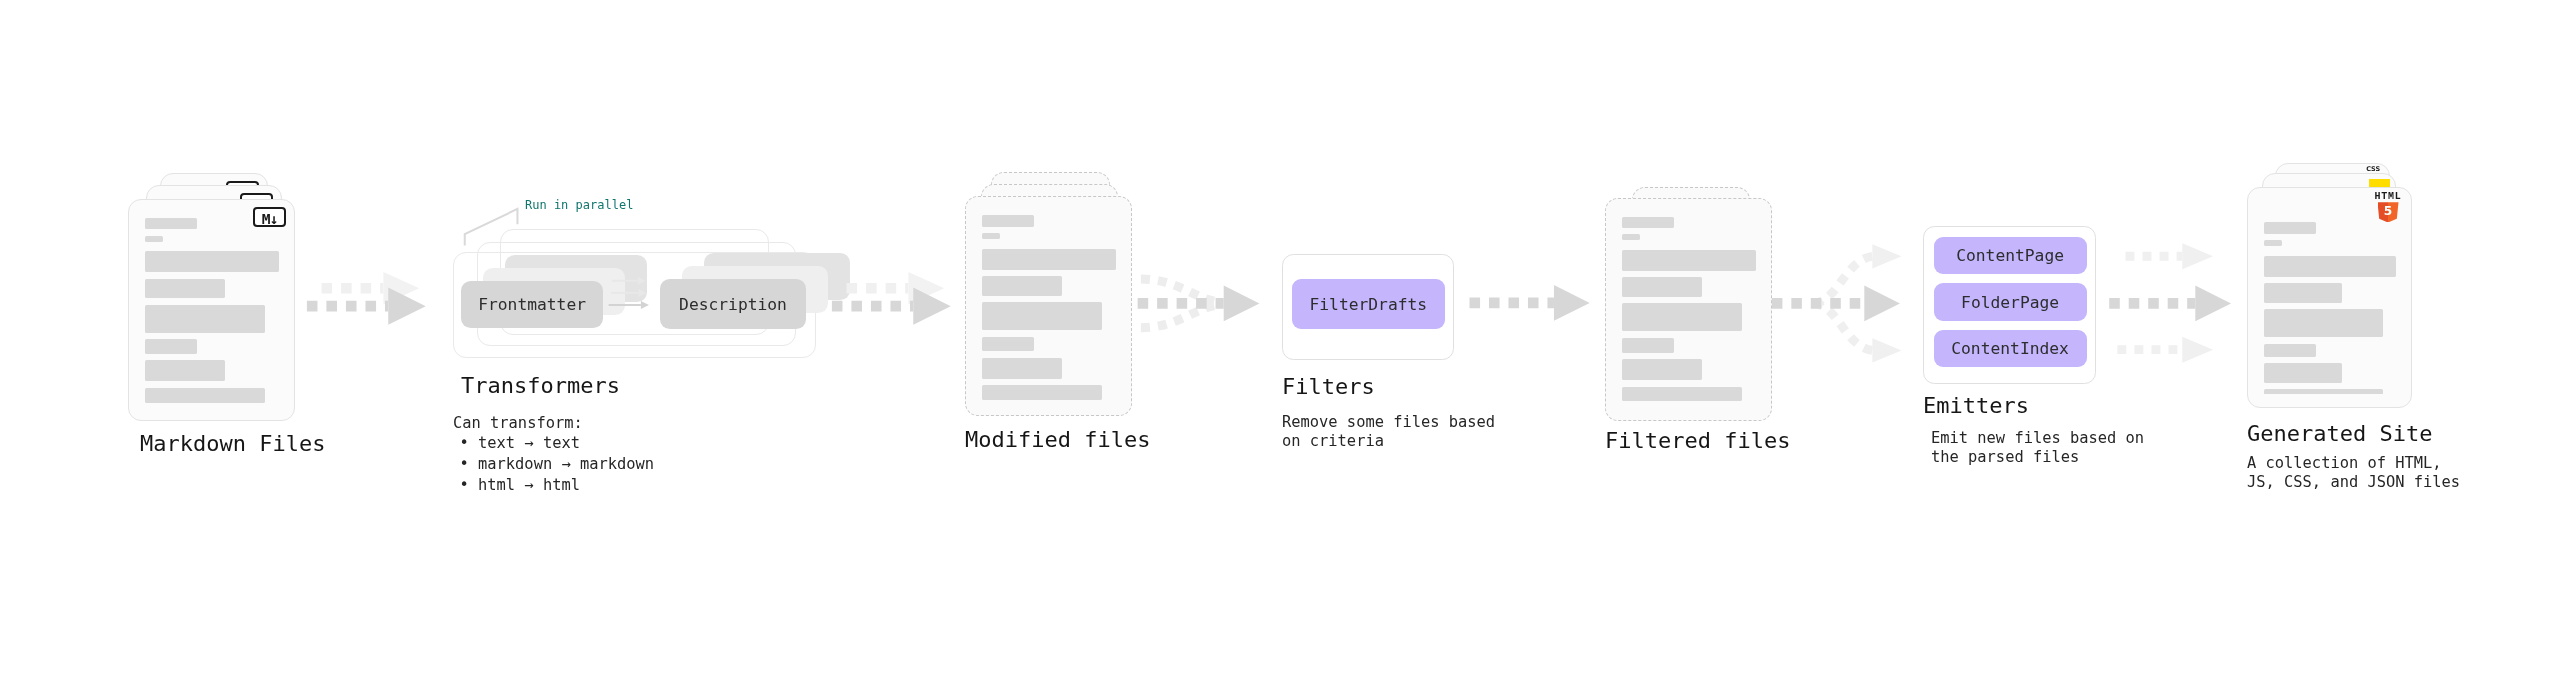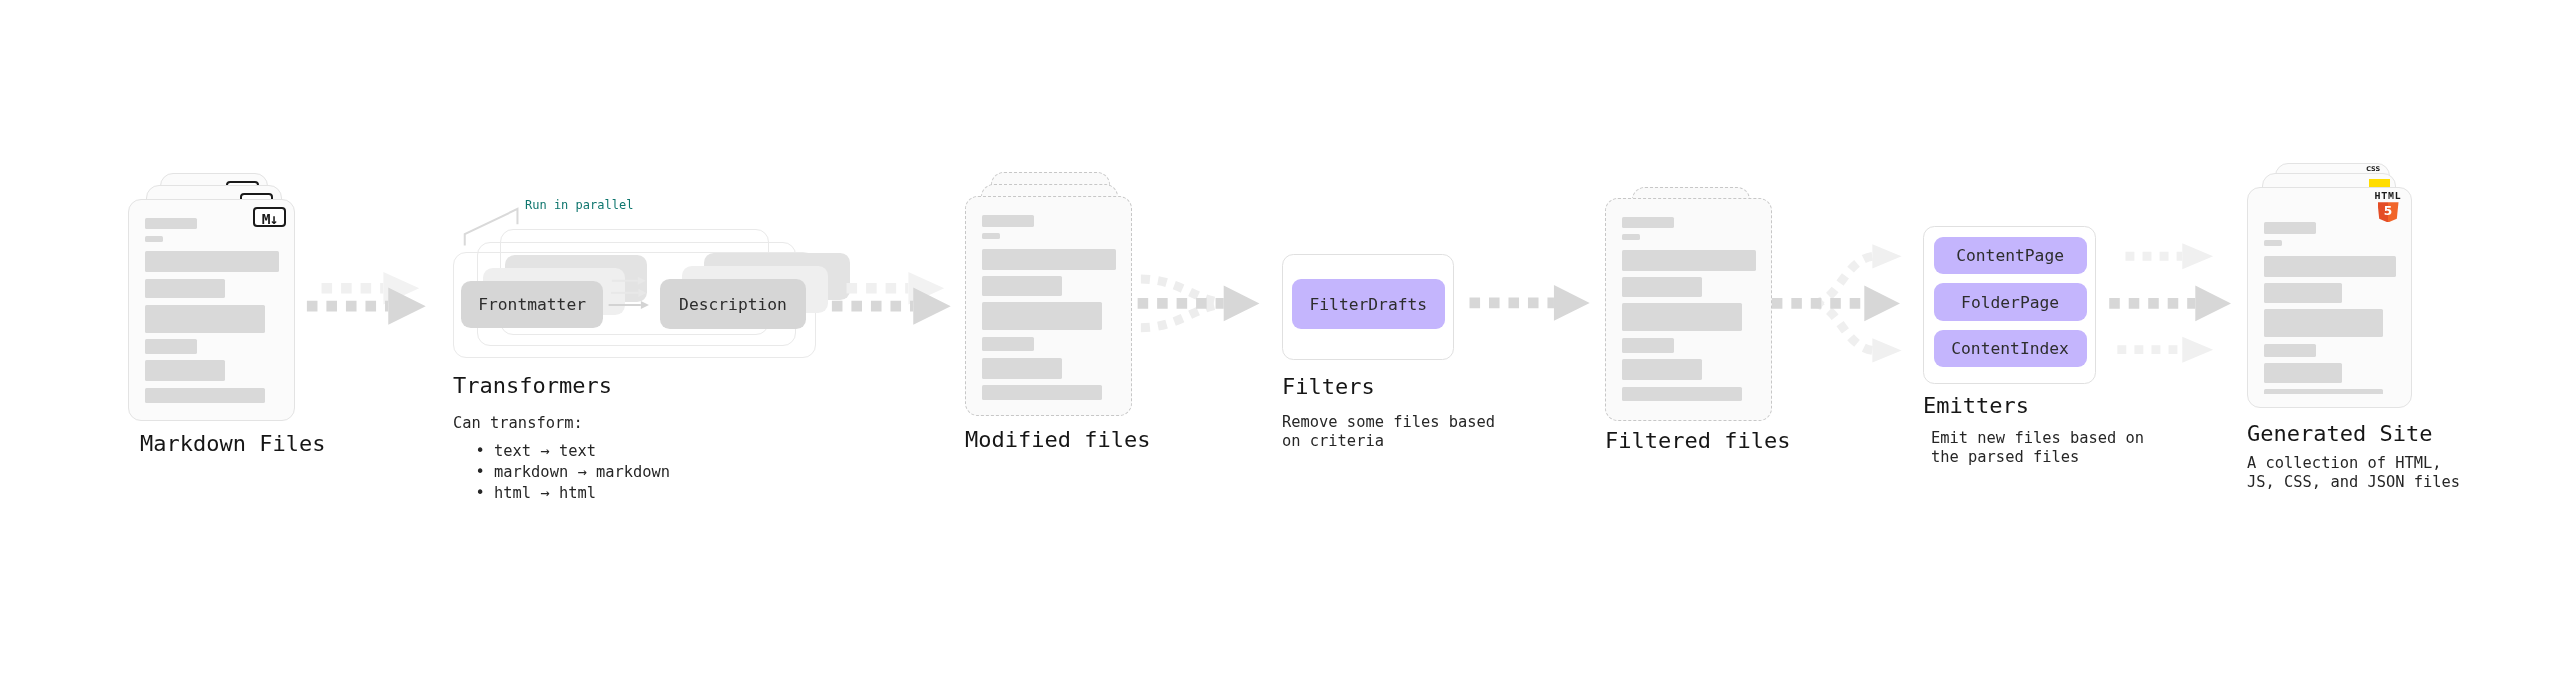--- a/index.html
+++ b/index.html
@@ -137,23 +137,23 @@
 
     <svg class="abs" style="left:154px; top:91px;" width="50" height="41" viewBox="0 0 62 50">
       <line x1="6" y1="8" x2="38" y2="8" stroke="#e8e8e8" stroke-width="2.5"></line>
       <polygon points="38,3 48,8 38,13" fill="#e8e8e8"></polygon>
       <line x1="5" y1="23" x2="39" y2="23" stroke="#e8e8e8" stroke-width="2.5"></line>
       <polygon points="39,18 49,23 39,28" fill="#e8e8e8"></polygon>
       <line x1="2" y1="38" x2="42" y2="38" stroke="#d3d3d3" stroke-width="2.5"></line>
       <polygon points="42,33 52,38 42,43" fill="#d3d3d3"></polygon>
     </svg>
 
-    <div class="node-title" style="left:0; top:190px;">Transformers</div>
+    <div class="node-title" style="left:8px; top:190px;">Transformers</div>
     <div class="caption" style="left:0; top:231px;">Can transform:</div>
-    <div class="bullets" style="left:6.5px; top:258px;margin-left:16px;">
+    <div class="bullets" style="left:6.5px; top:250px;">
       <div>• text → text</div>
       <div>• markdown → markdown</div>
       <div>• html → html</div>
     </div>
   </div>
 
   <svg class="abs" style="left:827px; top:267px;" width="140" height="75" viewBox="0 0 172 92">
     <line x1="24" y1="26" x2="100" y2="26" stroke="#f0f0f0" stroke-width="13" stroke-dasharray="13 11"></line>
     <polygon points="100,6 144,26 100,46" fill="#f2f2f2"></polygon>
     <line x1="6" y1="48" x2="106" y2="48" stroke="#d7d7d7" stroke-width="13" stroke-dasharray="13 11"></line>

